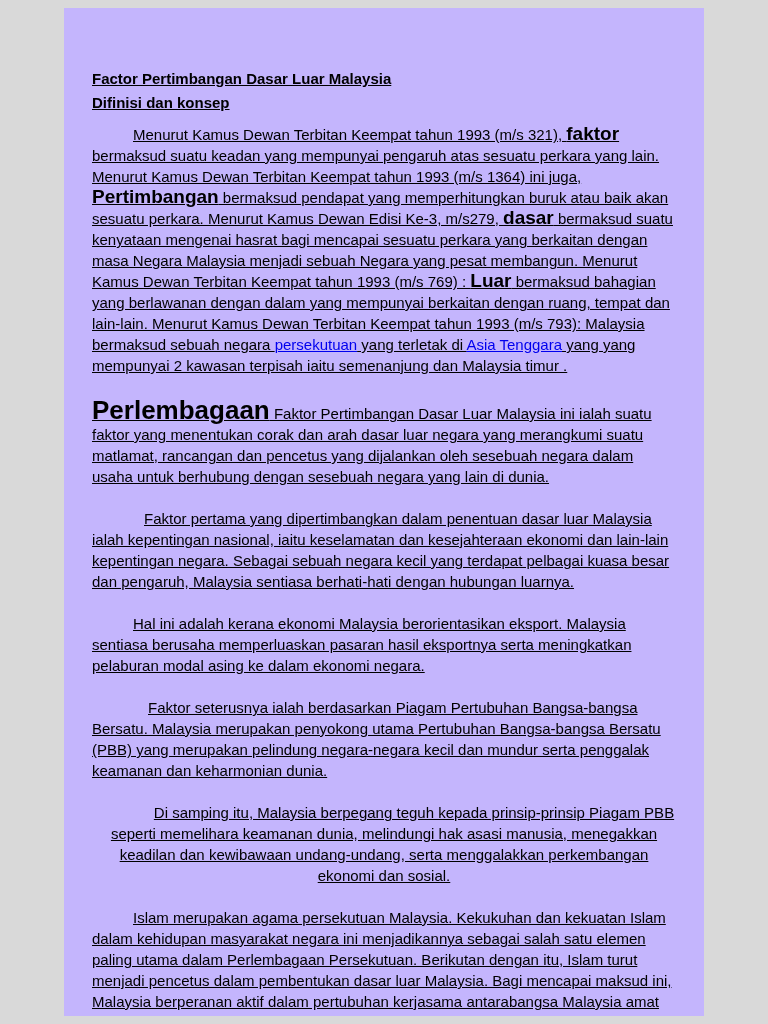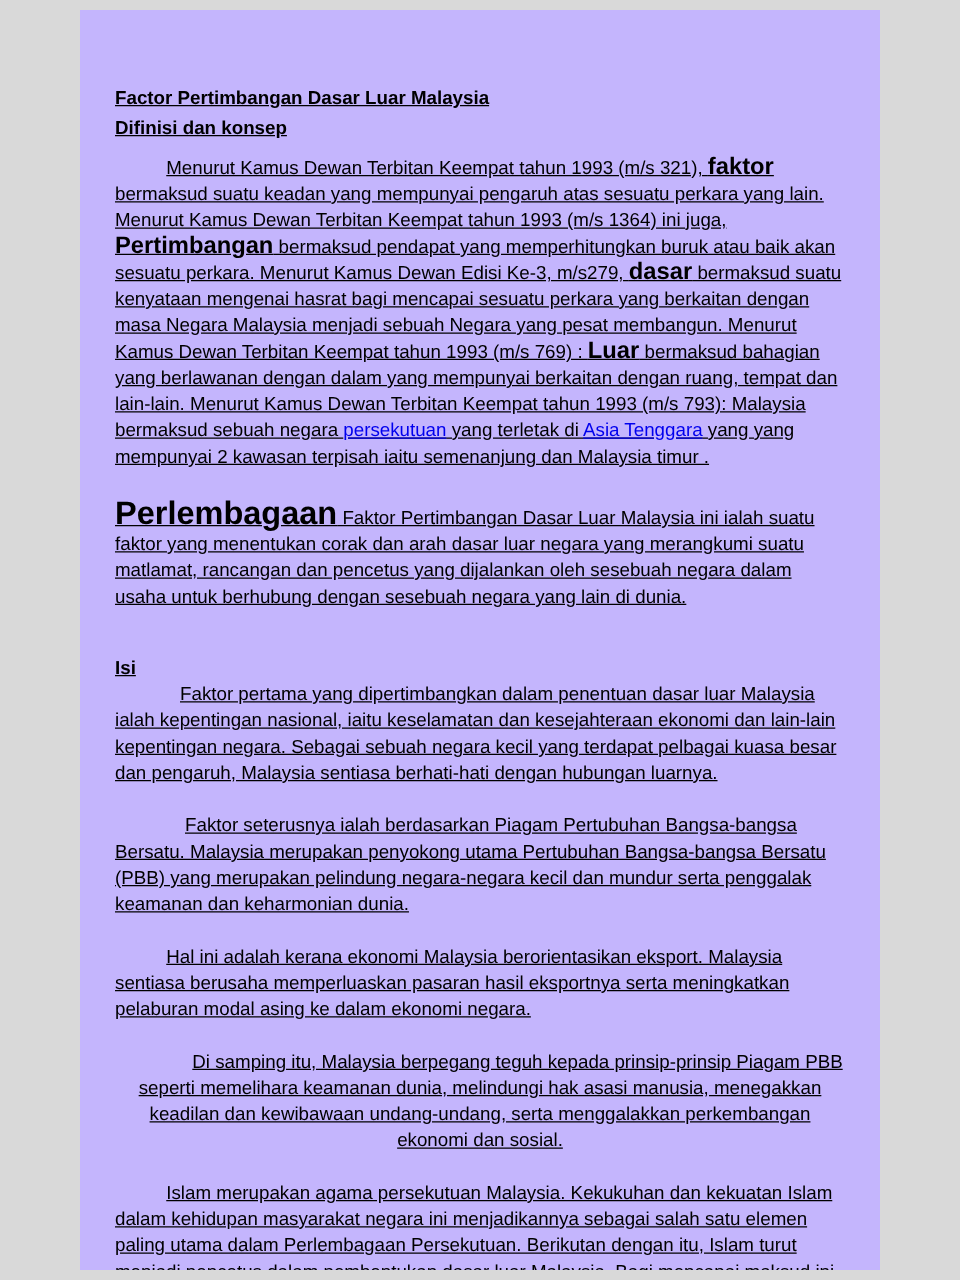--- a/index.html
+++ b/index.html
@@ -68,26 +68,25 @@
   <div class="page">
 
     <p class="h title">Factor Pertimbangan Dasar Luar Malaysia</p>
 
     <p class="h sub">Difinisi dan konsep</p>
 
     <p class="para indent-a"><span>Menurut Kamus Dewan Terbitan Keempat tahun 1993  (m/s 321), </span><span class="big">faktor</span><span> bermaksud suatu keadan yang mempunyai pengaruh atas sesuatu perkara yang lain. Menurut Kamus Dewan Terbitan Keempat tahun 1993 (m/s 1364) ini juga, </span><span class="big">Pertimbangan</span><span> bermaksud pendapat yang memperhitungkan buruk atau baik akan sesuatu perkara.   Menurut Kamus Dewan Edisi Ke-3, m/s279, </span><span class="big">dasar</span><span> bermaksud suatu kenyataan mengenai hasrat bagi mencapai sesuatu perkara yang berkaitan dengan masa Negara Malaysia menjadi sebuah Negara yang pesat membangun. Menurut Kamus Dewan Terbitan Keempat tahun 1993 (m/s 769) : </span><span class="big">Luar</span><span> bermaksud bahagian yang berlawanan dengan dalam yang mempunyai berkaitan dengan ruang,  tempat dan lain-lain. Menurut Kamus Dewan Terbitan Keempat tahun 1993 (m/s 793):  Malaysia bermaksud sebuah negara </span><span class="link">persekutuan</span><span> yang terletak di </span><span class="link">Asia Tenggara</span><span> yang yang mempunyai 2 kawasan terpisah iaitu semenanjung dan Malaysia timur .</span></p>
 
     <p class="para"><span class="kesim-word">Perlembagaan</span><span> Faktor Pertimbangan Dasar Luar Malaysia ini ialah suatu faktor yang menentukan corak dan arah dasar luar negara yang merangkumi suatu matlamat, rancangan dan pencetus yang dijalankan oleh sesebuah negara dalam usaha untuk berhubung dengan sesebuah negara yang lain di dunia.</span></p>
 
-    <p class="h heading-isi">Isi</p>
 
     <p class="para indent-b">Faktor pertama yang dipertimbangkan dalam penentuan dasar luar Malaysia ialah kepentingan nasional, iaitu keselamatan dan kesejahteraan ekonomi dan lain-lain kepentingan negara. Sebagai sebuah negara kecil yang terdapat pelbagai kuasa besar dan pengaruh, Malaysia sentiasa berhati-hati dengan hubungan luarnya.</p>
 
+    <p class="para indent-a">Hal ini adalah kerana ekonomi Malaysia berorientasikan eksport. Malaysia sentiasa berusaha memperluaskan pasaran hasil eksportnya serta meningkatkan pelaburan modal asing ke dalam ekonomi negara.</p>
+
     <p class="para indent-c">Faktor seterusnya ialah berdasarkan Piagam Pertubuhan Bangsa-bangsa Bersatu. Malaysia merupakan penyokong utama Pertubuhan Bangsa-bangsa Bersatu (PBB) yang merupakan pelindung negara-negara kecil dan mundur serta penggalak keamanan dan keharmonian dunia.</p>
-
-    <p class="para indent-a">Hal ini adalah kerana ekonomi Malaysia berorientasikan eksport. Malaysia sentiasa berusaha memperluaskan pasaran hasil eksportnya serta meningkatkan pelaburan modal asing ke dalam ekonomi negara.</p>
 
     <p class="para indent-d">Di samping itu, Malaysia berpegang teguh kepada prinsip-prinsip Piagam PBB seperti memelihara keamanan dunia, melindungi hak asasi manusia, menegakkan keadilan dan kewibawaan undang-undang, serta menggalakkan perkembangan ekonomi dan sosial.</p>
 
     <p class="para indent-a">Islam merupakan agama persekutuan Malaysia. Kekukuhan dan kekuatan Islam dalam kehidupan masyarakat negara ini menjadikannya sebagai salah satu elemen paling utama dalam Perlembagaan Persekutuan. Berikutan dengan itu, Islam turut menjadi pencetus dalam pembentukan dasar luar Malaysia. Bagi mencapai maksud ini, Malaysia berperanan aktif dalam pertubuhan kerjasama antarabangsa Malaysia amat menitikberatkan hubungan yang baik dengan negara-negara Islam.</p>
 
   </div>
 </div>
 
 </body></html>

